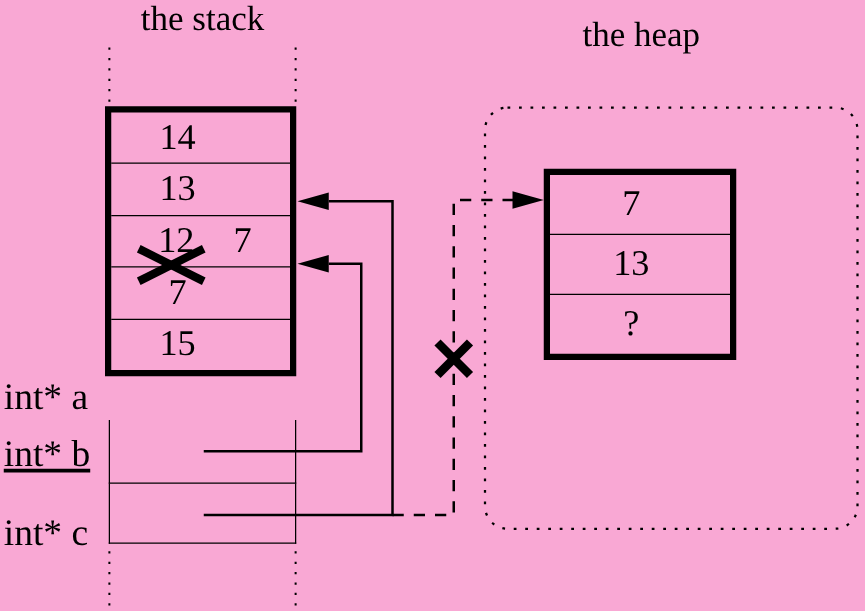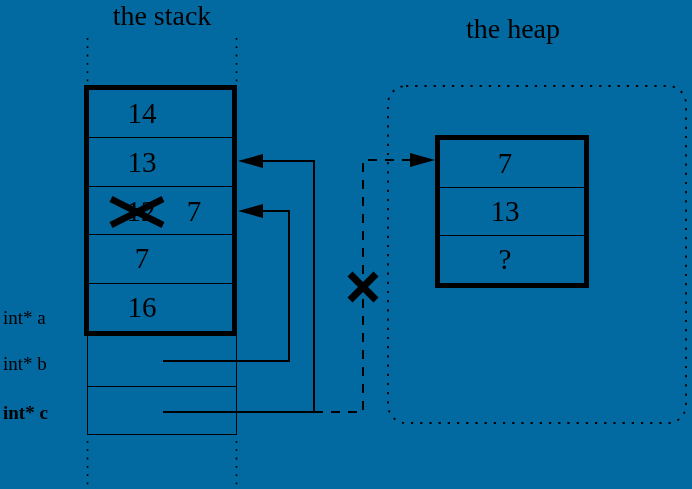--- a/index.html
+++ b/index.html
@@ -1,28 +1,28 @@
 <!DOCTYPE html>
 <html><head>
 <meta charset="utf-8">
 <style>
   html,body { margin:0; padding:0; background:#fff; }
   .canvas {
     position:relative; width:692px; height:489px;
-    background:#0369a1; overflow:hidden;
+    background:#f9a8d4; overflow:hidden;
     font-family:"Liberation Serif","DejaVu Serif",serif;
     color:#000;
   }
   .title { position:absolute; font-size:28px; line-height:30px; white-space:nowrap; transform:translateX(-50%); }
   .stack-title { left:162px; top:1px; }
   .heap-title  { left:513px; top:14px; }
 
   
   .stack-box {
-    position:absolute; left:84px; top:85px; width:153px; height:251px;
+    position:absolute; left:84px; top:85px; width:153px; height:216px;
     box-sizing:border-box; border:5px solid #000;
     display:flex; flex-direction:column;
   }
   .scell {
     flex:1; display:flex; align-items:center; justify-content:center;
     padding-right:37px; font-size:29px; box-sizing:border-box;
   }
   .scell + .scell { border-top:1.5px solid #000; }
   .scell.crossed { display:block; position:relative; padding:0; }
   .scell.crossed .old-val, .scell.crossed .new-val {
@@ -32,24 +32,24 @@
   .scell.crossed .new-val { left:105px; }
 
   
   .cell-ext { position:absolute; left:87px; width:150px; box-sizing:border-box;
               border:1.5px solid #000; border-top:none; background:transparent; }
   .cell-b { top:336px; height:51px; }
   .cell-c { top:387px; height:48px; }
 
   
   .var-label { position:absolute; left:3px; transform:translateY(-50%);
-               font-size:19px; white-space:nowrap; }
+               font-size:30px; white-space:nowrap; }
   .var-a { top:318px; }
-  .var-b { top:364px; }
-  .var-c { top:413px;font-weight:bold; }
+  .var-b { top:364px;text-decoration:underline; }
+  .var-c { top:427px; }
 
   
   .heap-box {
     position:absolute; left:435px; top:135px; width:154px; height:153px;
     box-sizing:border-box; border:5px solid #000;
     display:flex; flex-direction:column;
   }
   .hcell {
     flex:1; display:flex; align-items:center; justify-content:center;
     padding-right:14px; font-size:29px; box-sizing:border-box;
@@ -67,21 +67,21 @@
   <div class="title heap-title">the heap</div>
 
   <div class="stack-box">
     <div class="scell">14</div>
     <div class="scell">13</div>
     <div class="scell crossed">
       <span class="old-val">12</span>
       <span class="new-val">7</span>
     </div>
     <div class="scell">7</div>
-    <div class="scell">16</div>
+    <div class="scell">15</div>
   </div>
 
   <div class="cell-ext cell-b"></div>
   <div class="cell-ext cell-c"></div>
 
   <div class="var-label var-a">int* a</div>
   <div class="var-label var-b">int* b</div>
   <div class="var-label var-c">int* c</div>
 
   <div class="heap-box">

